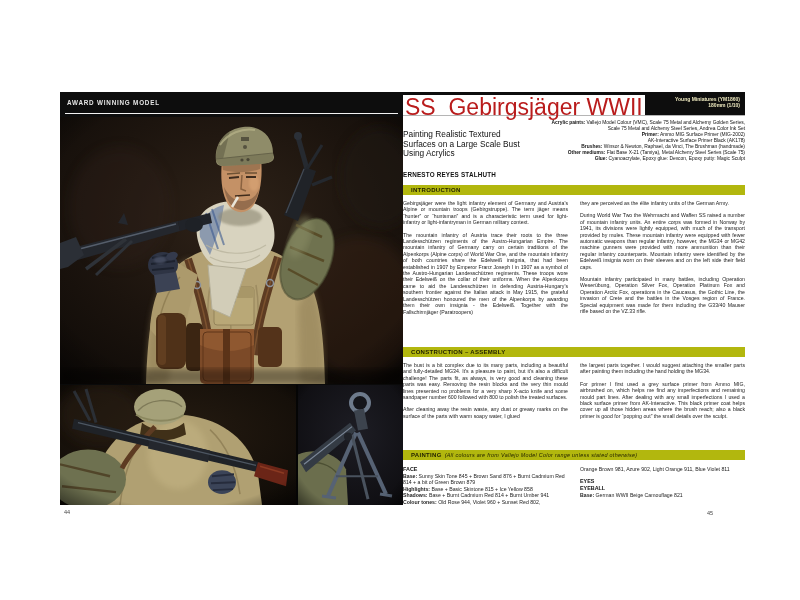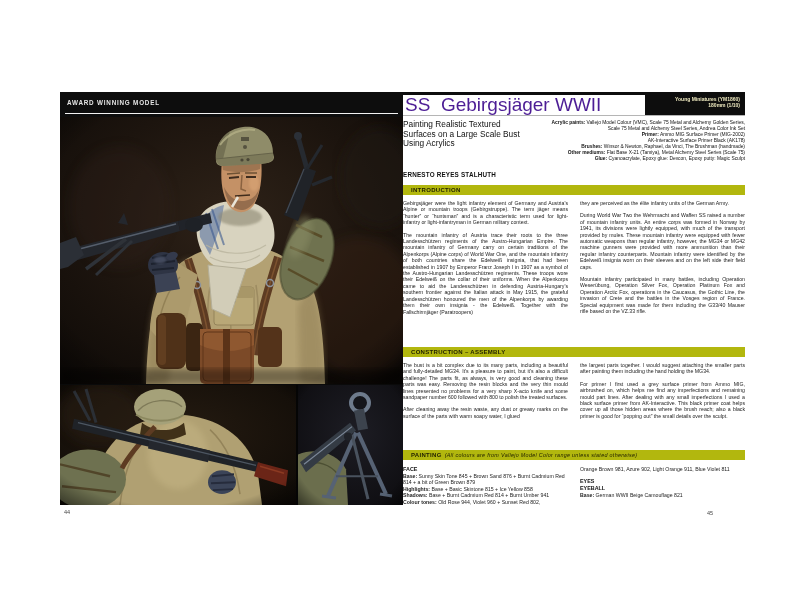--- a/index.html
+++ b/index.html
@@ -16,26 +16,26 @@
   .photo-row{display:flex;gap:2px;margin-top:1px;background:#050505;}
   .photo-row svg{display:block;height:120px;}
   .pagenum{position:absolute;font-size:5.5px;color:#444;}
   #pn-left{left:64px;top:509px;}
   #pn-right{left:707px;top:510px;}
 
   
   .right-block{position:absolute;left:403px;top:92px;width:342px;}
   .rp-header{position:relative;height:23px;border-bottom:1px solid #b5b5b5;}
   .rp-topbar{height:3px;background:#0d0d0d;}
-  .rp-title{position:absolute;left:2px;top:2px;font-size:19px;color:#4c1d95;white-space:pre;}
+  .rp-title{position:absolute;left:2px;top:2px;font-size:23px;color:#b91c1c;white-space:pre;}
   .rp-pub{position:absolute;right:0;top:0;width:100px;height:23px;background:#0d0d0d;
           box-sizing:border-box;padding:4px 5px 0 0;text-align:right;color:#efeabf;
           font-size:5px;line-height:6.2px;font-weight:bold;}
   .rp-sub{display:flex;justify-content:space-between;margin-top:4px;}
-  .rp-subtitle{width:128px;font-size:8.3px;line-height:9.6px;color:#111;}
+  .rp-subtitle{width:128px;font-size:8.3px;line-height:9.6px;color:#111;margin-top:10px;}
   .rp-mats{width:204px;font-size:4.9px;line-height:6px;text-align:right;color:#111;}
   .rp-mats b{font-weight:bold;}
   .rp-author{margin-top:9px;font-size:6.3px;font-weight:bold;color:#111;letter-spacing:.2px;}
   .band{margin-top:7px;height:10px;background:#b2b70e;color:#1f1f00;font-size:6px;
         font-weight:bold;line-height:10px;padding-left:8px;letter-spacing:.3px;}
   .band .note{font-weight:normal;font-style:italic;font-size:5.4px;margin-left:3px;}
   .cols{display:flex;gap:12px;margin-top:5px;overflow:hidden;}
   .col{flex:1;}
   .t p{margin:0 0 6px 0;font-size:5.2px;line-height:6.4px;color:#1c1c1c;text-align:justify;}
   #intro-cols{height:140px;}

